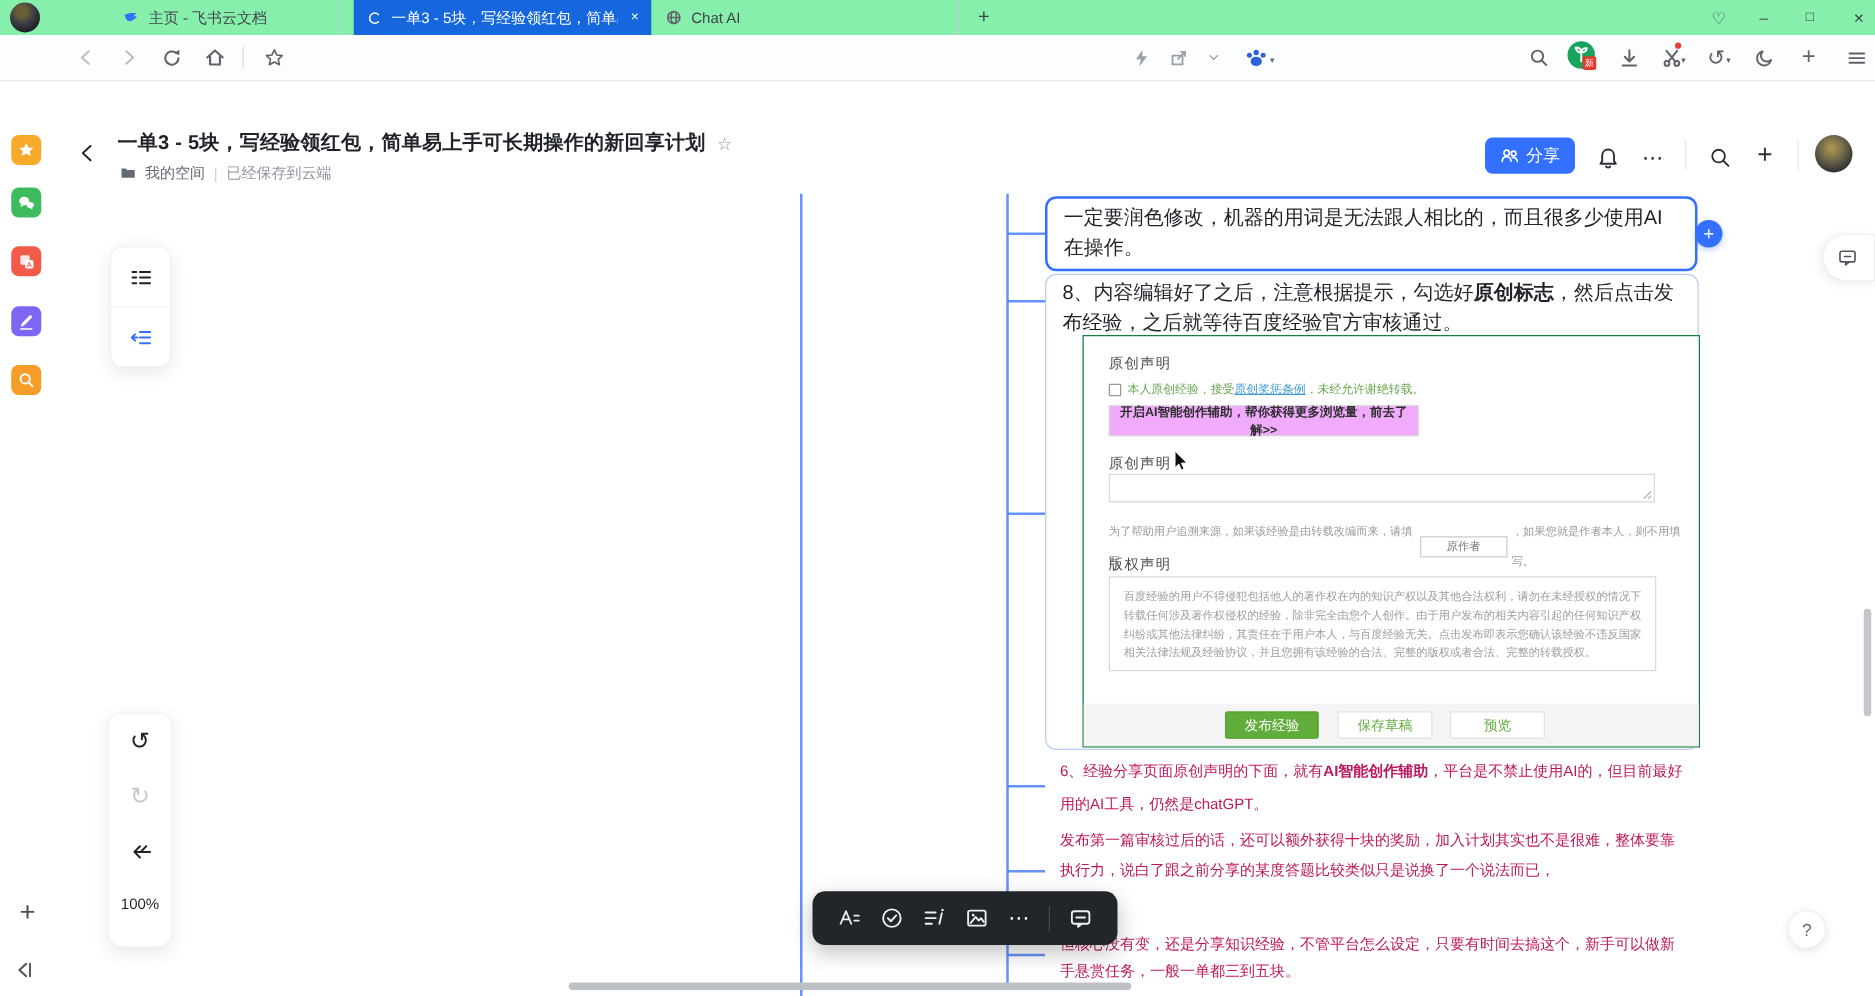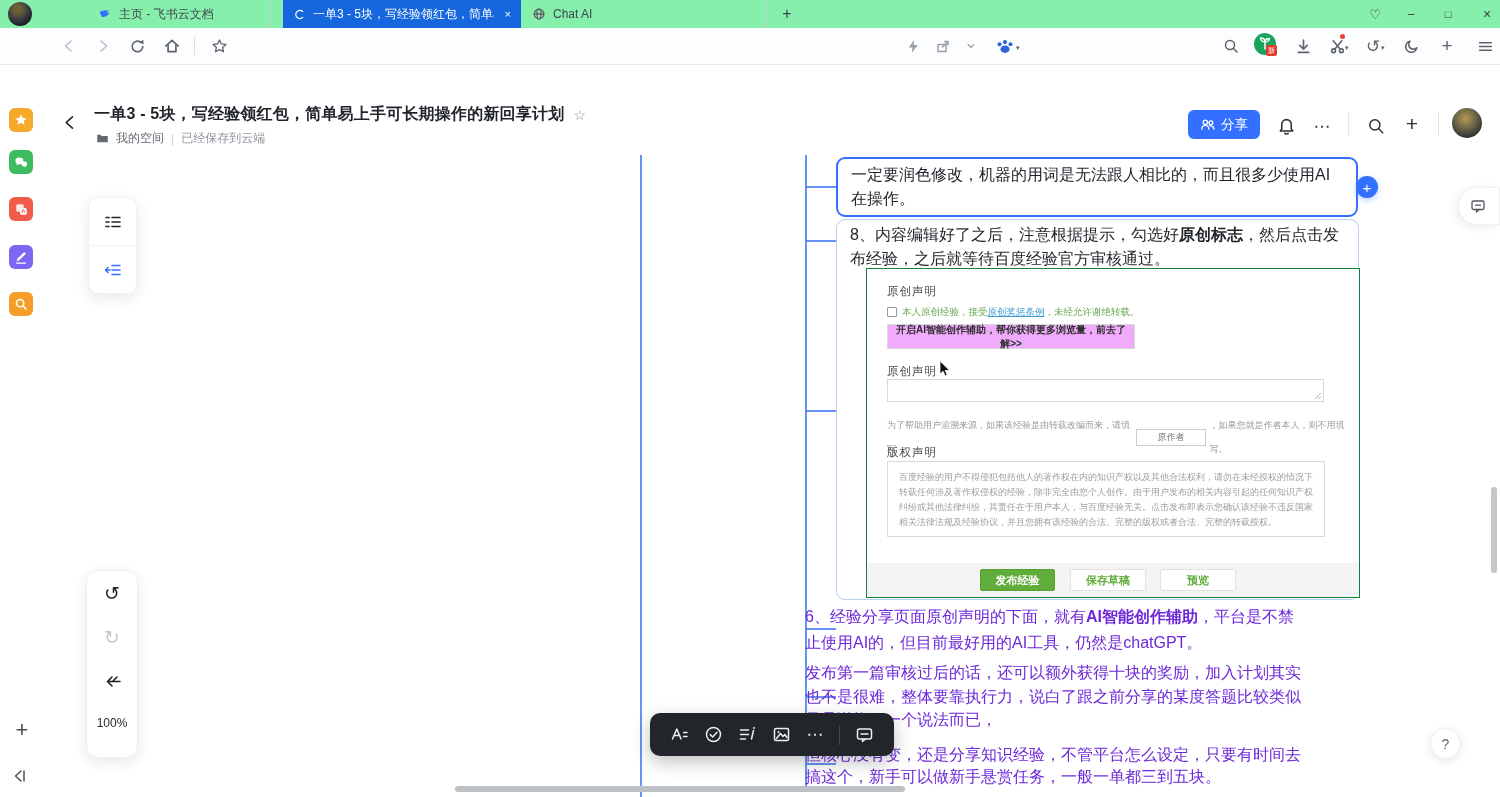--- a/index.html
+++ b/index.html
@@ -60,39 +60,39 @@
   .tick{position:absolute;left:806px;width:30px;height:2px;background:#4b80f7;opacity:.85;}
   .block1{position:absolute;left:836px;top:157px;width:522px;box-sizing:border-box;
     border:2px solid #3370ff;border-radius:9px;padding:4px 13px;font-size:16px;line-height:24px;background:#fff;}
   .block2{position:absolute;left:836px;top:219px;width:523px;height:381px;box-sizing:border-box;
     border:1.5px solid #b9cef1;border-radius:9px;padding:3px 13px;font-size:16px;line-height:24px;background:#fff;}
   .plus-circle{position:absolute;left:1356px;top:176px;width:22px;height:22px;border-radius:50%;
     background:#3370ff;color:#fff;font-size:15px;box-shadow:0 2px 6px rgba(51,112,255,.35);}
   .comment-pill{position:absolute;left:1458px;top:187px;width:42px;height:38px;background:#fff;
     border:1px solid #f1f1f2;border-radius:19px 0 0 19px;box-shadow:-2px 2px 8px rgba(0,0,0,.08);
     display:flex;align-items:center;padding-left:11px;box-sizing:border-box;color:#51565d;}
-  .para{position:absolute;left:805px;width:502px;font-size:16px;color:#6d28d9;}
+  .para{position:absolute;left:848px;width:502px;font-size:12px;color:#be185d;}
 
   
   .bform{position:absolute;left:29px;top:48px;width:492px;height:328px;background:#fff;border:1px solid #15803d;}
   .f-h{position:absolute;left:20px;font-size:11.5px;color:#4c4c4c;letter-spacing:1px;}
   .f-small{font-size:9px;color:#9b9b9b;}
   .chk-row{position:absolute;left:20px;top:31px;display:flex;align-items:center;gap:5px;font-size:9.5px;color:#67a84e;}
   .chk{width:10px;height:10px;border:1px solid #999;border-radius:1px;background:#fff;box-sizing:border-box;}
   .chk-link{color:#3f9ad1;text-decoration:underline;}
   .ai-btn{position:absolute;left:20px;top:55px;width:248px;height:25px;border:1px solid #d9d9d9;background:#f0abfc;
     font-size:10px;font-weight:bold;color:#2e2e2e;}
   .f-ta{position:absolute;left:20px;top:110px;width:437px;height:23px;border:1px solid #d9d9d9;box-sizing:border-box;background:#fff;}
   .helper{position:absolute;left:20px;top:144px;display:flex;align-items:center;gap:3px;}
   .author-inp{width:70px;height:17px;border:1px solid #ccc;font-size:9px;padding:0 20px;color:#666;box-sizing:border-box;
     font-family:"Liberation Sans",sans-serif;}
   .copy-box{position:absolute;left:20px;top:192px;width:438px;height:76px;border:1px solid #dadada;box-sizing:border-box;
     padding:8px 11px;font-size:9px;line-height:15px;color:#9d9d9d;overflow:hidden;}
   .f-footer{position:absolute;left:0;top:294px;width:492px;height:34px;background:#f4f4f5;}
-  .f-btn{position:absolute;top:6px;height:22px;font-size:11px;font-weight:bold;border-radius:2px;}
+  .f-btn{position:absolute;top:6px;height:22px;font-size:11px;font-weight:normal;border-radius:2px;}
   .f-btn.green{background:#61ad3c;color:#fff;border:1px solid #55a02f;}
   .f-btn.white{background:#fff;color:#61ad3c;border:1px solid #e2e2e2;}
 
   
   .edit-bar{position:absolute;left:650px;top:713px;width:244px;height:43px;background:#222529;border-radius:10px;
     display:flex;align-items:center;padding:0 12px;box-sizing:border-box;box-shadow:0 6px 18px rgba(0,0,0,.25);color:#eceff1;}
   .fti{width:34px;height:34px;display:flex;align-items:center;justify-content:center;}
   .fdiv{width:1px;height:20px;background:#45494e;margin:0 7px;}
 
   .scroll-h{position:absolute;left:455px;top:786px;width:450px;height:6px;border-radius:3px;background:#bdc1c6;}

